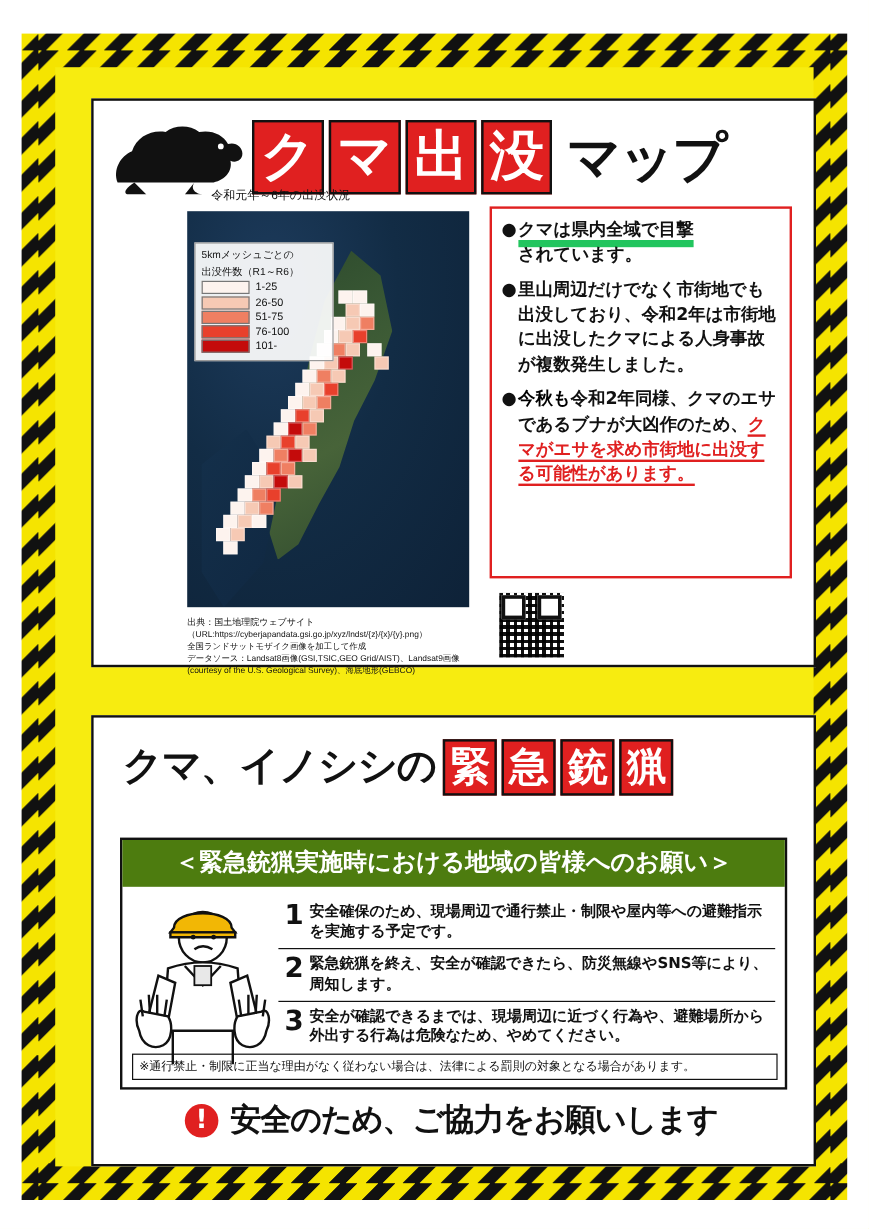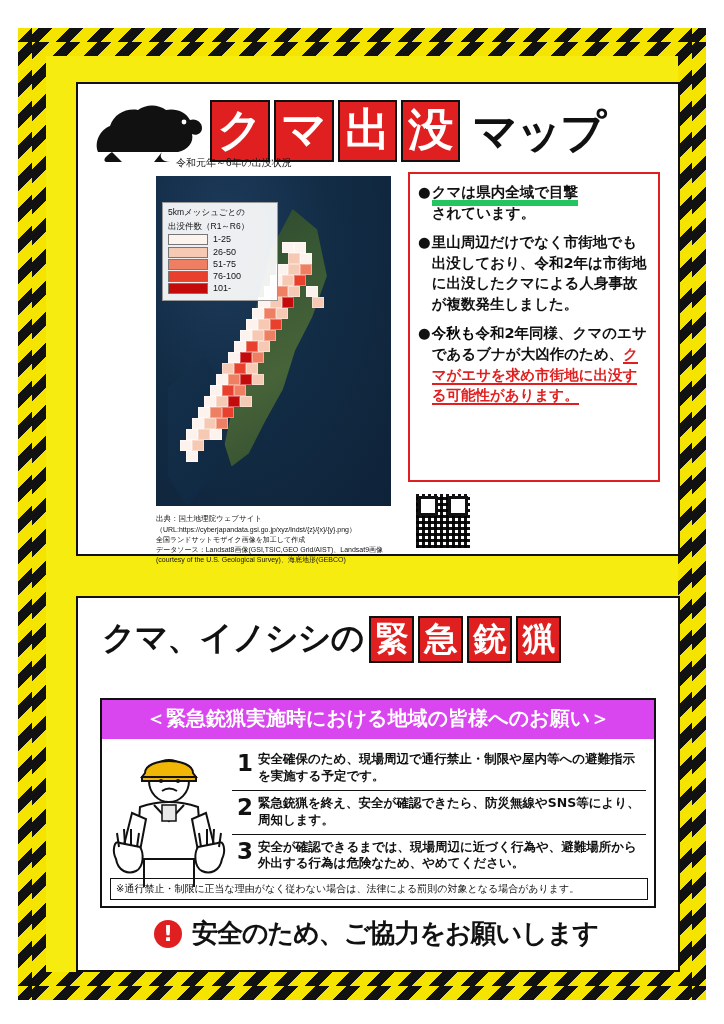--- a/index.html
+++ b/index.html
@@ -291,21 +291,21 @@
   .req-box {
     position: absolute;
     left: 22px;
     top: 100px;
     width: 556px;
     height: 210px;
     border: 2px solid #111;
     box-sizing: border-box;
   }
   .req-head {
-    background: #d946ef;
+    background: #4d7c0f;
     color: #fff;
     text-align: center;
     font-size: 20px;
     font-weight: bold;
     padding: 5px 0 7px 0;
     font-family: "DejaVu Sans", sans-serif;
   }
   .req-body { display: flex; padding: 8px 8px 0 8px; }
   .worker {
     width: 118px;

